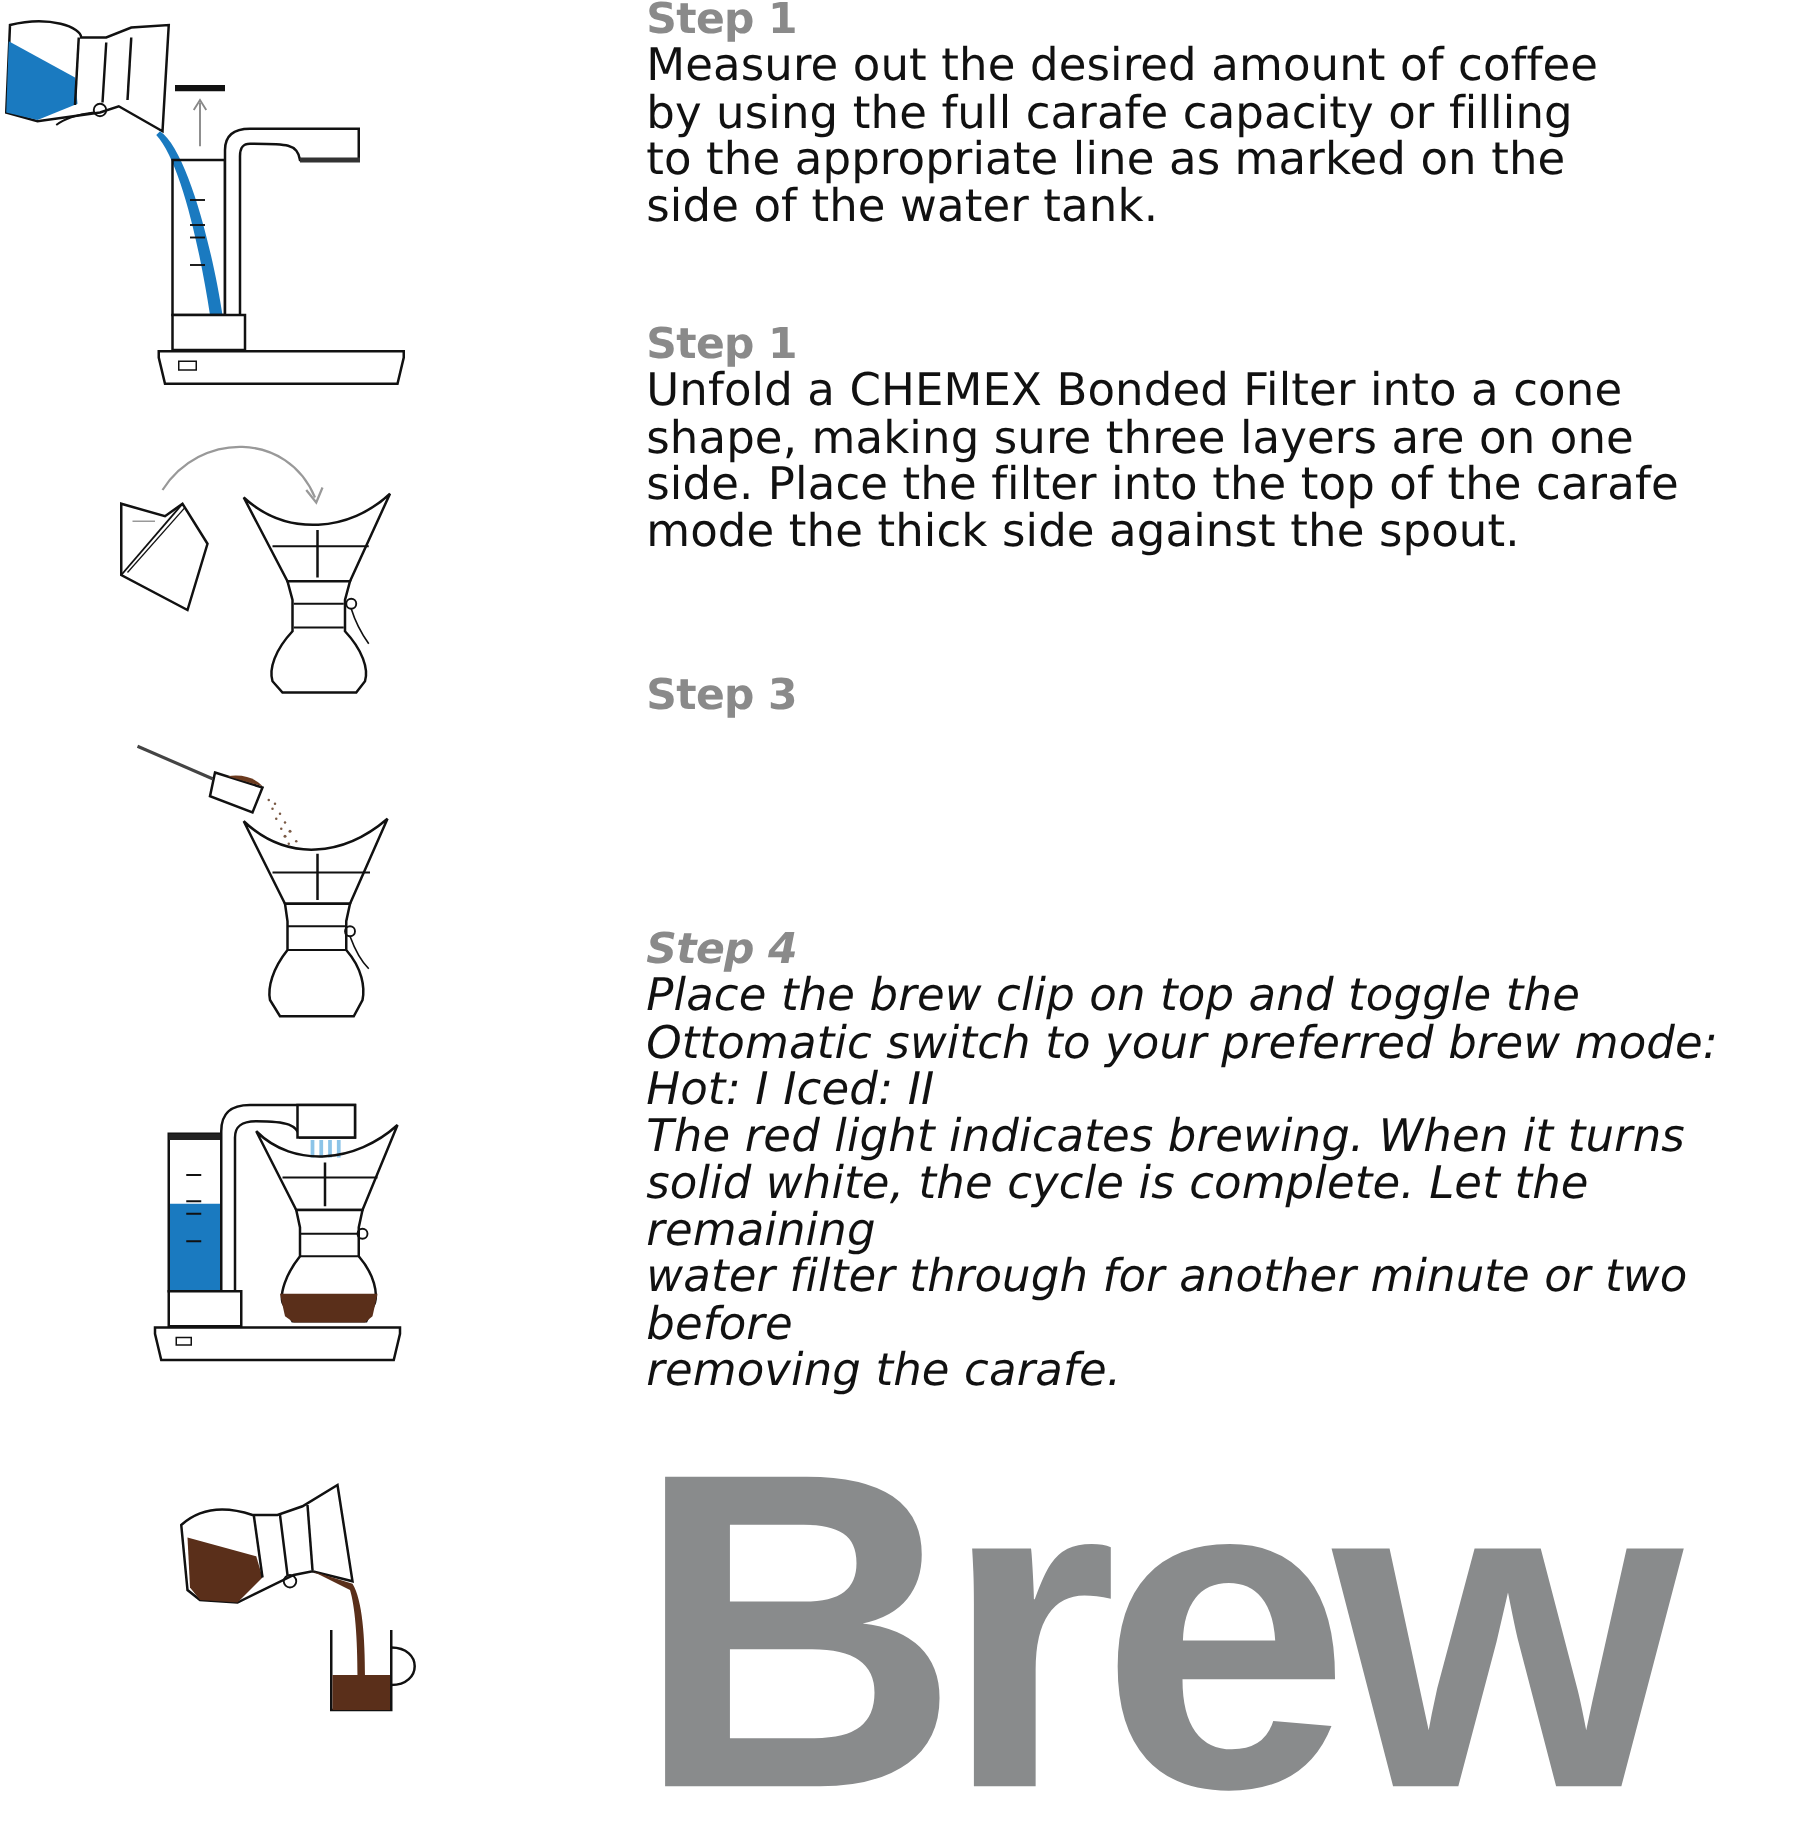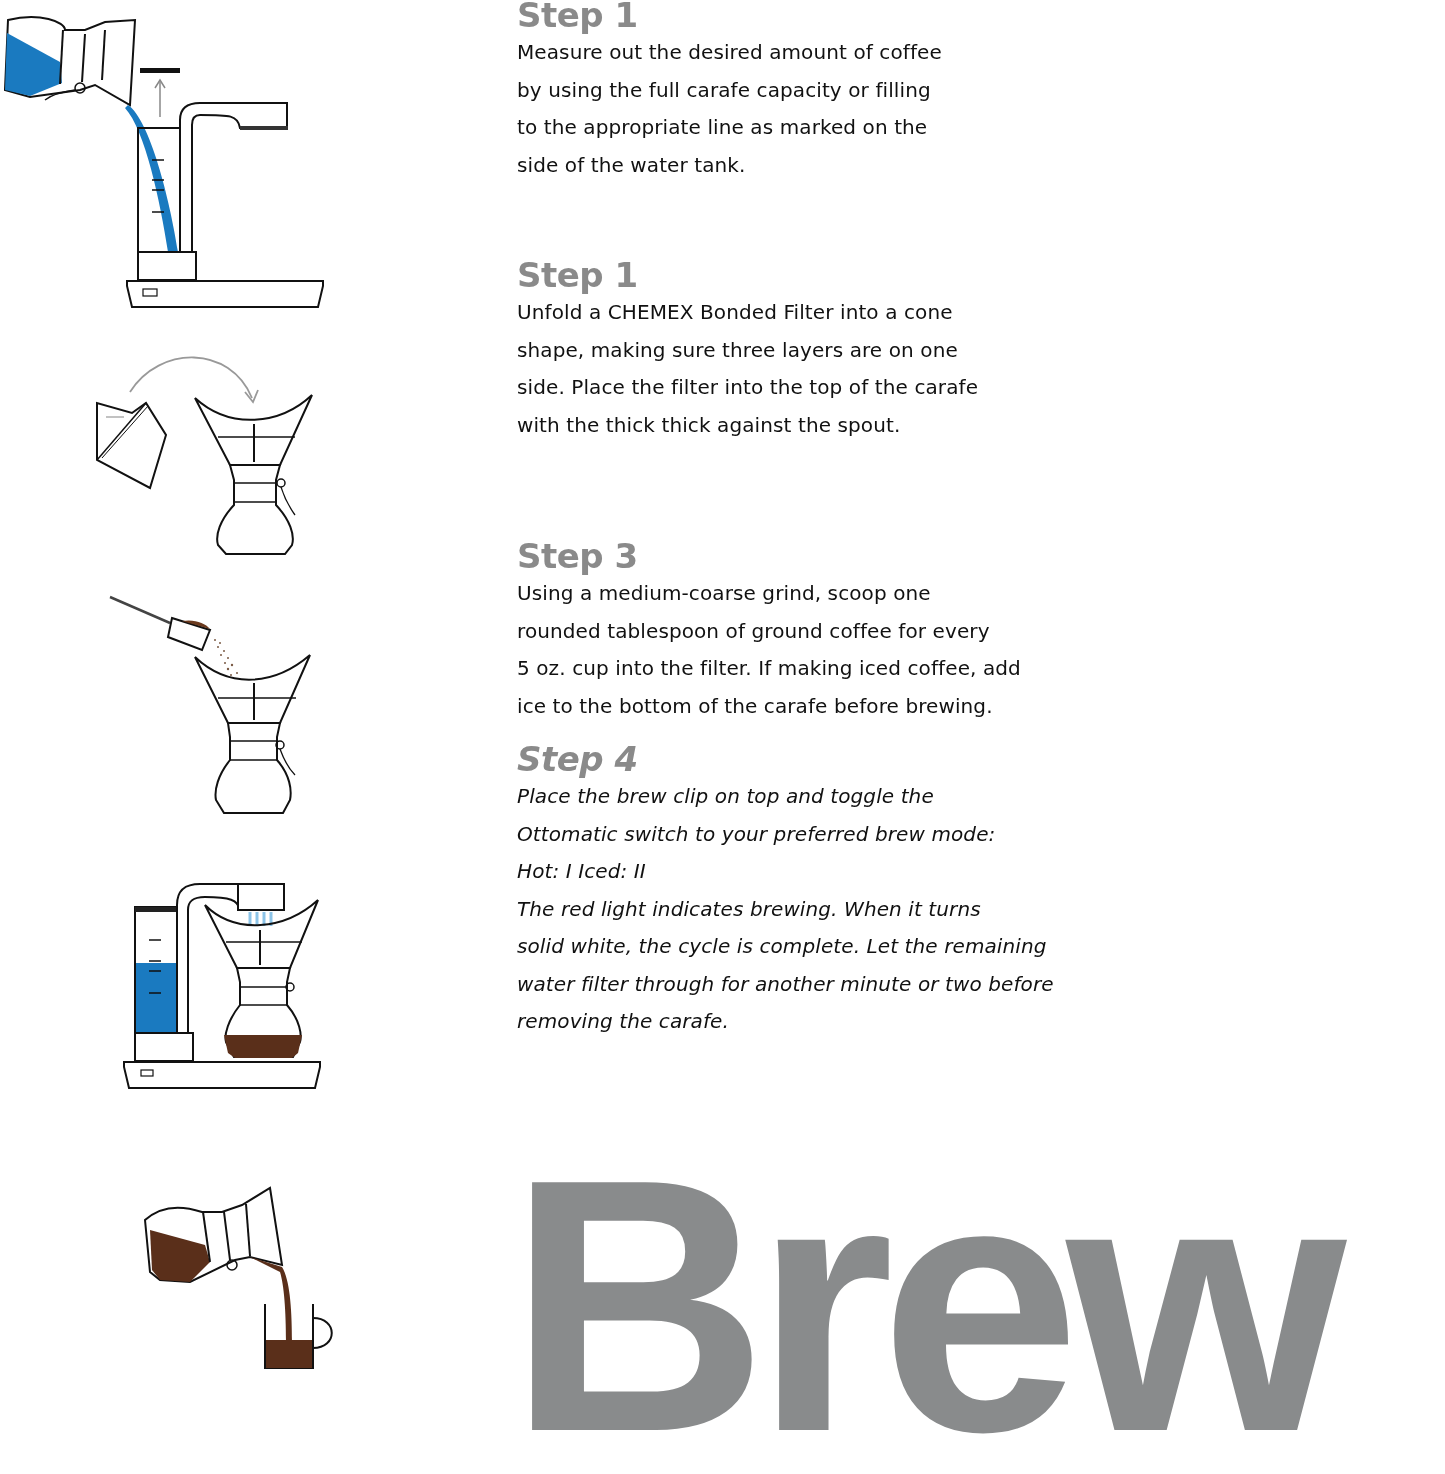--- a/index.html
+++ b/index.html
@@ -2,21 +2,21 @@
 <html><head>
 <meta charset="utf-8">
 <style>
   html, body { margin: 0; padding: 0; background: #ffffff; }
   body { width: 1445px; height: 1474px; position: relative; overflow: hidden;
          font-family: "DejaVu Sans", sans-serif; color: #111; }
   .illus { position: absolute; }
   .step { position: absolute; left: 517px; }
   .step-title { font-family: "DejaVu Sans", sans-serif; font-weight: bold; color: #8a8a8a;
                 font-size: 34px; line-height: 38px; letter-spacing: -0.5px; margin: 0; }
-  .step-body { font-family: "DejaVu Sans", sans-serif; font-size: 20px; line-height: 37.5px;
+  .step-body { font-family: "DejaVu Sans", sans-serif; font-size: 36px; line-height: 37.5px;
                color: #111; margin: 0; letter-spacing: 0.1px; white-space: pre-line; }
   .brew { position: absolute; left: 508px; top: 1125px; font-family: "Liberation Sans", sans-serif;
           font-weight: bold; font-size: 360px; line-height: 1; color: #898b8c; letter-spacing: -14px;
           white-space: nowrap; }
   svg { display: block; }
 </style>
 </head>
 <body>
 
 <div class="illus" style="left:0;top:0;width:340px;height:320px;">
@@ -155,29 +155,25 @@
 by using the full carafe capacity or filling
 to the appropriate line as marked on the
 side of the water tank.</p>
 </section>
 
 <section class="step" style="top:256px;">
   <h2 class="step-title">Step 1</h2>
   <p class="step-body">Unfold a CHEMEX Bonded Filter into a cone
 shape, making sure three layers are on one
 side. Place the filter into the top of the carafe
-with the thick thick against the spout.</p>
+mode the thick side against the spout.</p>
 </section>
 
 <section class="step" style="top:498px;margin-top:39px;">
   <h2 class="step-title">Step 3</h2>
-  <p class="step-body">Using a medium-coarse grind, scoop one
-rounded tablespoon of ground coffee for every
-5 oz. cup into the filter. If making iced coffee, add
-ice to the bottom of the carafe before brewing.</p>
 </section>
 
 <section class="step" style="top:740px;font-style:italic;">
   <h2 class="step-title">Step 4</h2>
   <p class="step-body">Place the brew clip on top and toggle the
 Ottomatic switch to your preferred brew mode:
 Hot: I    Iced: II
 The red light indicates brewing. When it turns
 solid white, the cycle is complete. Let the remaining
 water filter through for another minute or two before

